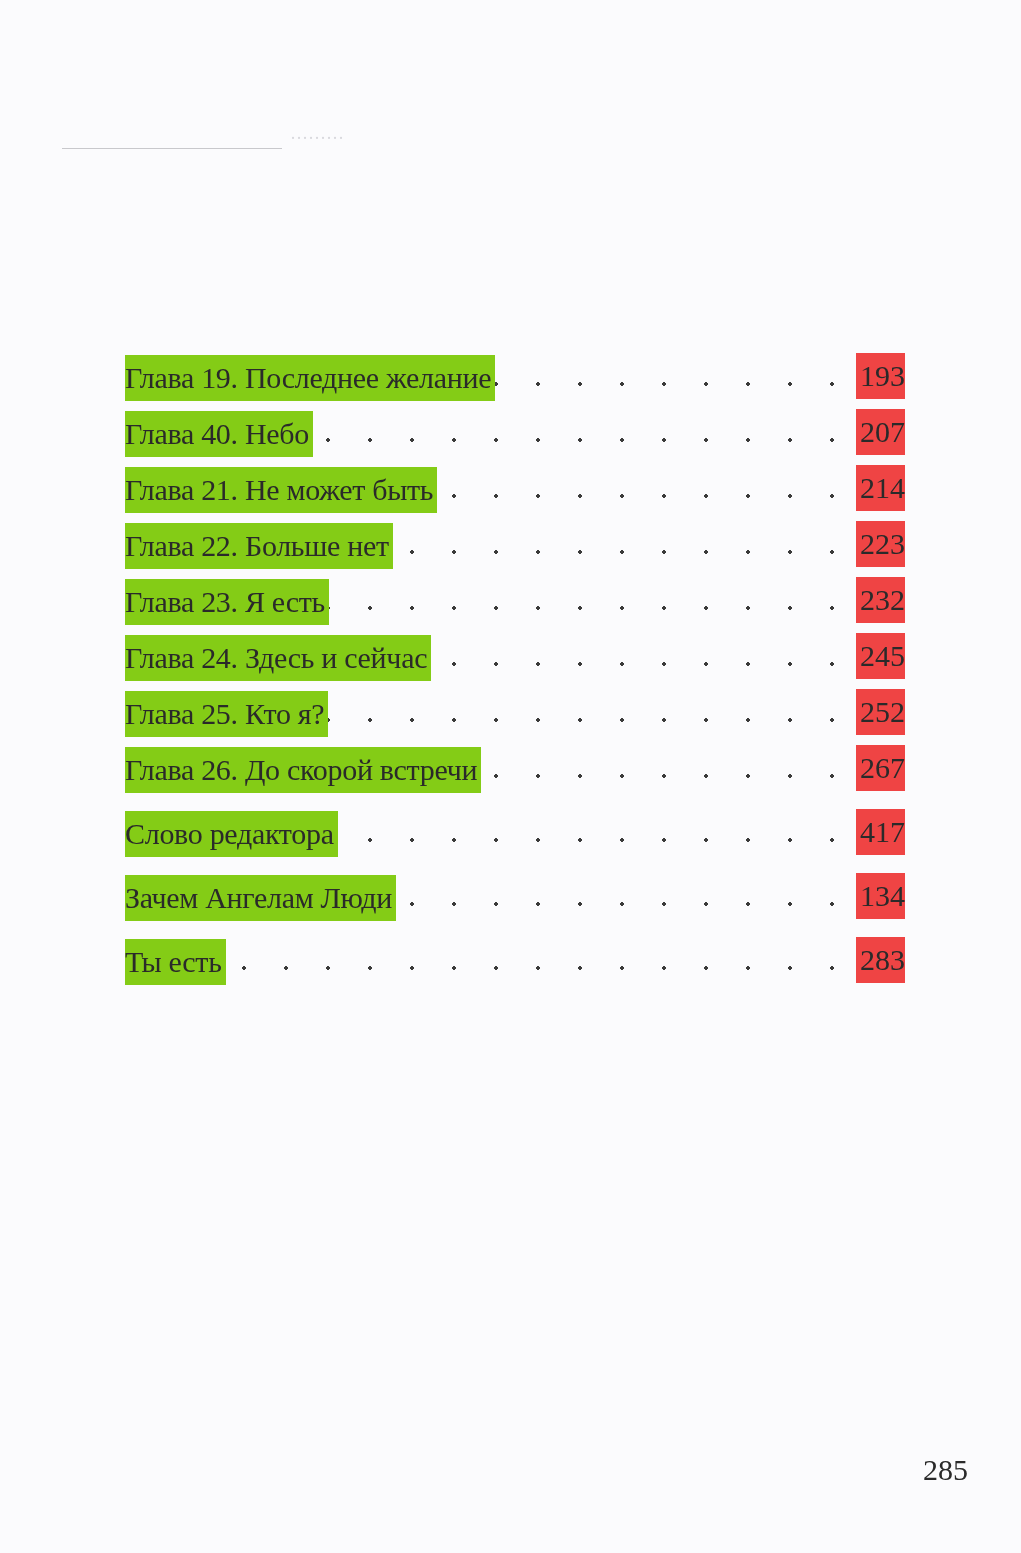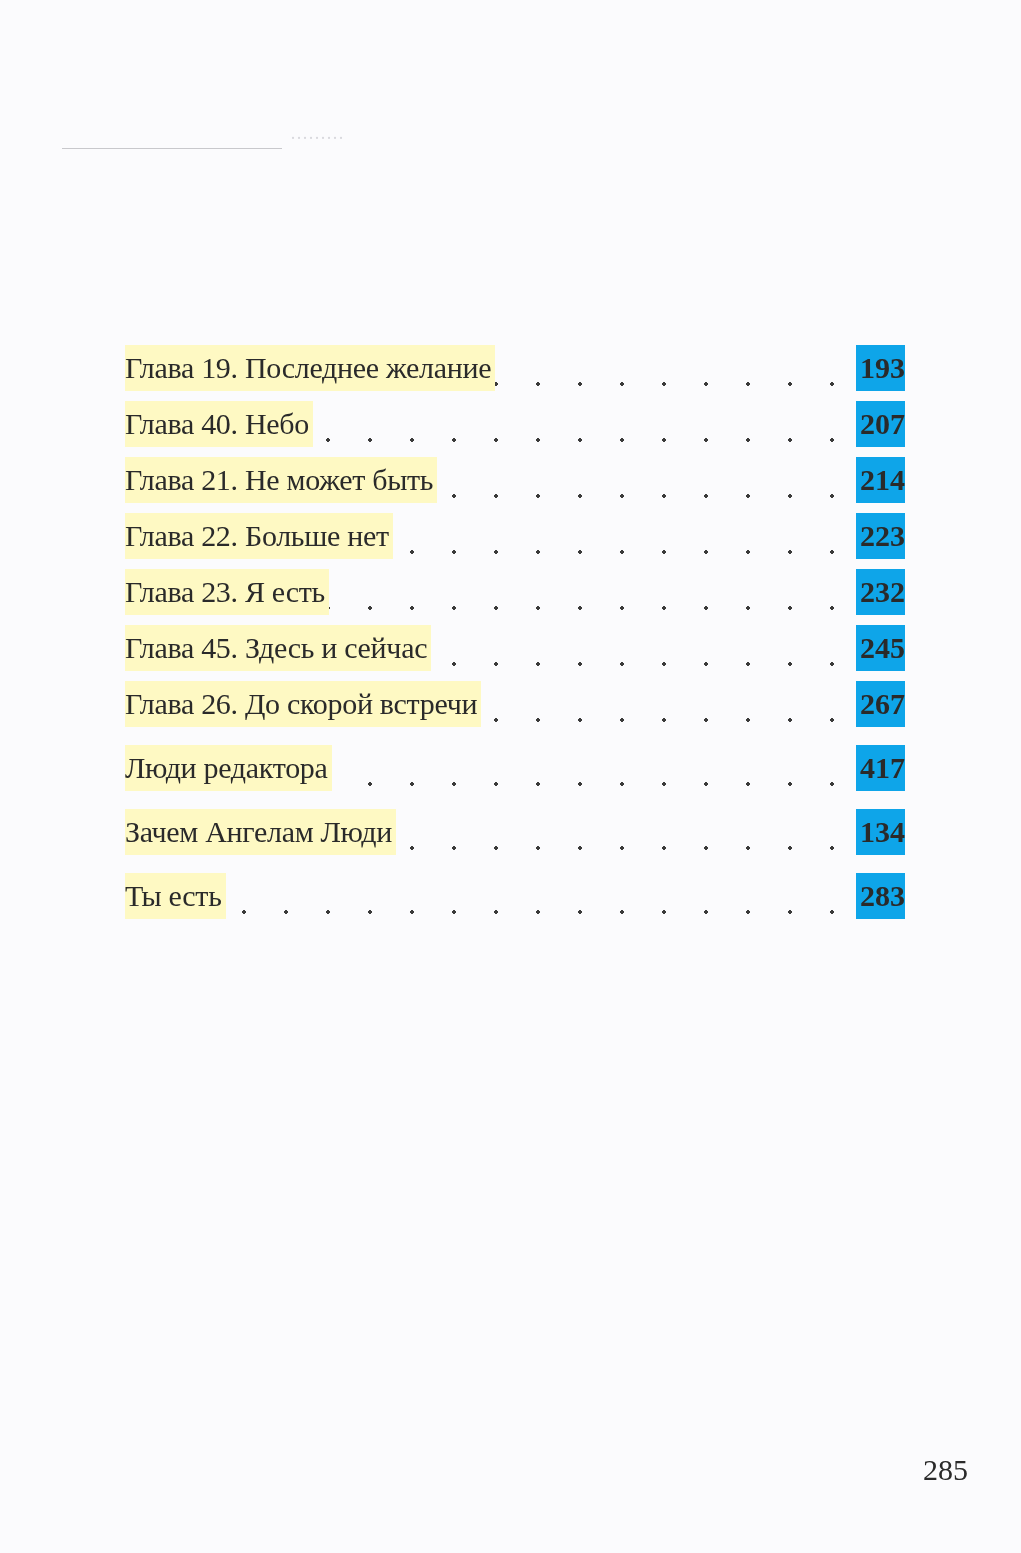--- a/index.html
+++ b/index.html
@@ -8,25 +8,25 @@
     background: #fbfbfd;
     position: relative; overflow: hidden;
     font-family: "Liberation Serif", "DejaVu Serif", serif;
     color: #2a2a2a;
   }
   .bleed { position: absolute; color: #d9d9de; font-family: "Liberation Serif", serif; transform: scaleX(-1); white-space: nowrap; pointer-events: none; }
   .bleed-line { position: absolute; left: 62px; top: 148px; width: 220px; height: 1px; background: #c8c8cc; }
   .toc { position: absolute; left: 125px; top: 345px; width: 780px; }
   .row { position: relative; height: 56px; font-size: 30px; line-height: 46px; display: flex; align-items: baseline; }
   .row.gap { height: 64px; text-align: center; }
-  .title { white-space: nowrap; background: #fef9c3; position: relative; z-index: 2; padding-right: 4px; letter-spacing: -0.3px; }
+  .title { white-space: nowrap; background: #84cc16; position: relative; z-index: 2; padding-right: 4px; letter-spacing: -0.3px; margin-top: 10px; }
   .leader { position: absolute; left: 0; right: 52px; top: 0; height: 46px; z-index: 1;
     background-image: radial-gradient(circle, #3a3a3a 1.6px, transparent 2px);
     background-size: 42px 46px; background-position: right 0 top 16px; background-repeat: repeat-x; }
-  .page { position: absolute; right: 0; top: 0; z-index: 2; background: #0ea5e9; padding-left: 4px; font-weight: bold; }
+  .page { position: absolute; right: 0; top: 8px; z-index: 2; background: #ef4444; padding-left: 4px; }
   .folio { position: absolute; left: 923px; top: 1453px; font-size: 30px; color: #2a2a2a; font-family: Liberation Serif, serif; }
 </style>
 </head>
 <body>
 
 <div class="bleed-line"></div>
 <div class="bleed" style="left:290px; top:128px; font-size:18px;">·········</div>
 
 <div class="toc">
   <div class="row">
@@ -49,31 +49,36 @@
       <span class="title">Глава 22. Больше нет</span>
       <span class="page">223</span>
     </div>
   <div class="row">
       <span class="leader"></span>
       <span class="title">Глава 23. Я есть</span>
       <span class="page">232</span>
     </div>
   <div class="row">
       <span class="leader"></span>
-      <span class="title">Глава 45. Здесь и сейчас</span>
+      <span class="title">Глава 24. Здесь и сейчас</span>
       <span class="page">245</span>
+    </div>
+  <div class="row">
+      <span class="leader"></span>
+      <span class="title">Глава 25. Кто я?</span>
+      <span class="page">252</span>
     </div>
   <div class="row gap">
       <span class="leader"></span>
       <span class="title">Глава 26. До скорой встречи</span>
       <span class="page">267</span>
     </div>
   <div class="row gap">
       <span class="leader"></span>
-      <span class="title">Люди редактора</span>
+      <span class="title">Слово редактора</span>
       <span class="page">417</span>
     </div>
   <div class="row gap">
       <span class="leader"></span>
       <span class="title">Зачем Ангелам Люди</span>
       <span class="page">134</span>
     </div>
   <div class="row">
       <span class="leader"></span>
       <span class="title">Ты есть</span>

